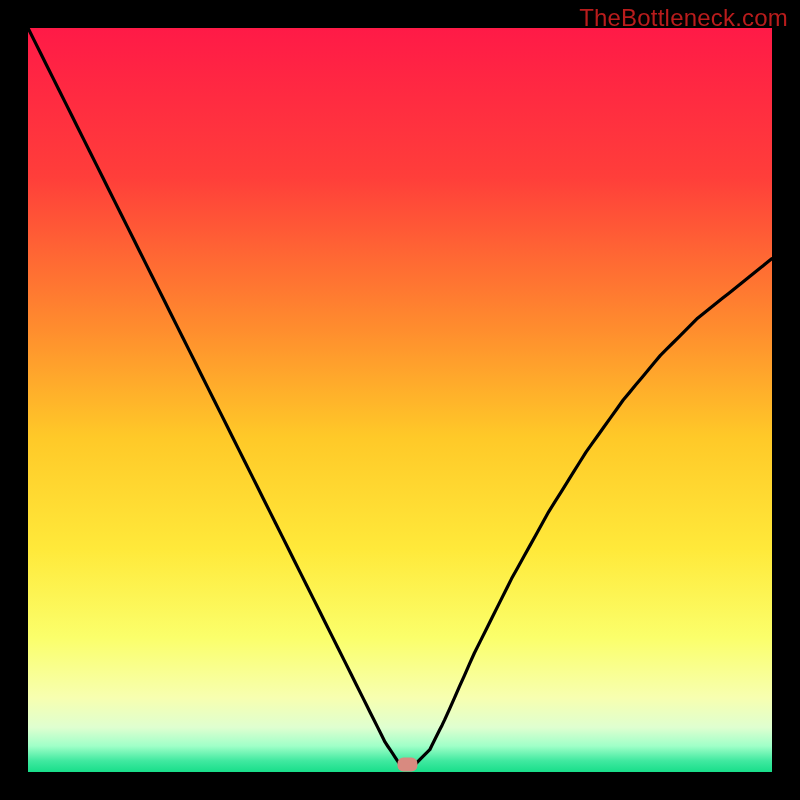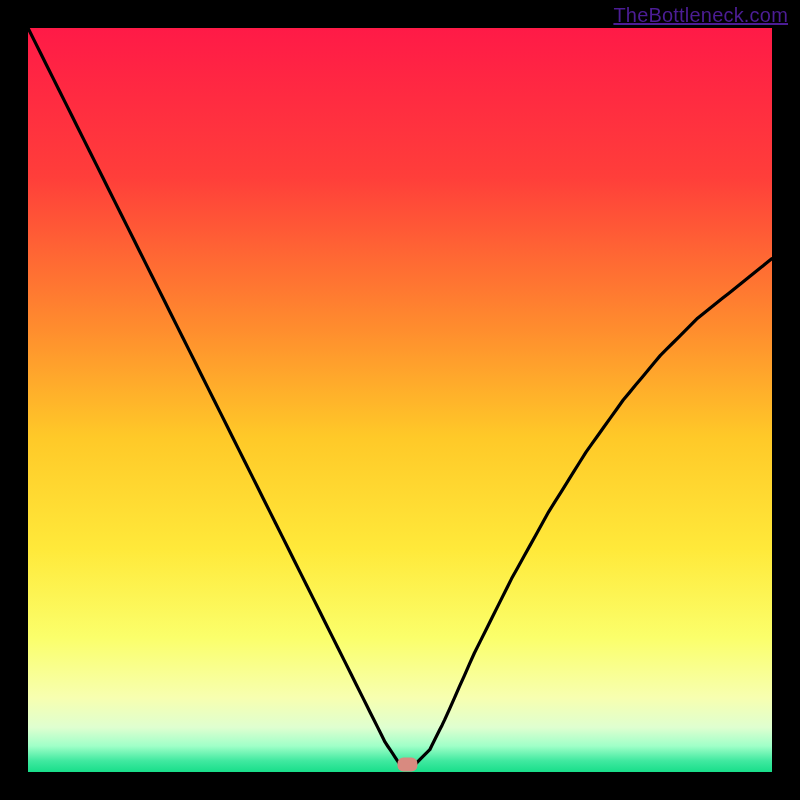--- a/index.html
+++ b/index.html
@@ -13,26 +13,25 @@
   }
   .chart-wrap {
     position: relative;
     width: 800px;
     height: 800px;
   }
   .watermark {
     position: absolute;
     top: 4px;
     right: 12px;
-    color: #4c1d95;
-    font-size: 20px;
+    color: #b91c1c;
+    font-size: 24px;
     font-weight: 500;
     letter-spacing: 0.2px;
     z-index: 5;
-    text-decoration: underline;
   }
   svg {
     display: block;
   }
 </style>
 </head>
 <body>
 
 <div class="chart-wrap">
   <div class="watermark">TheBottleneck.com</div>

